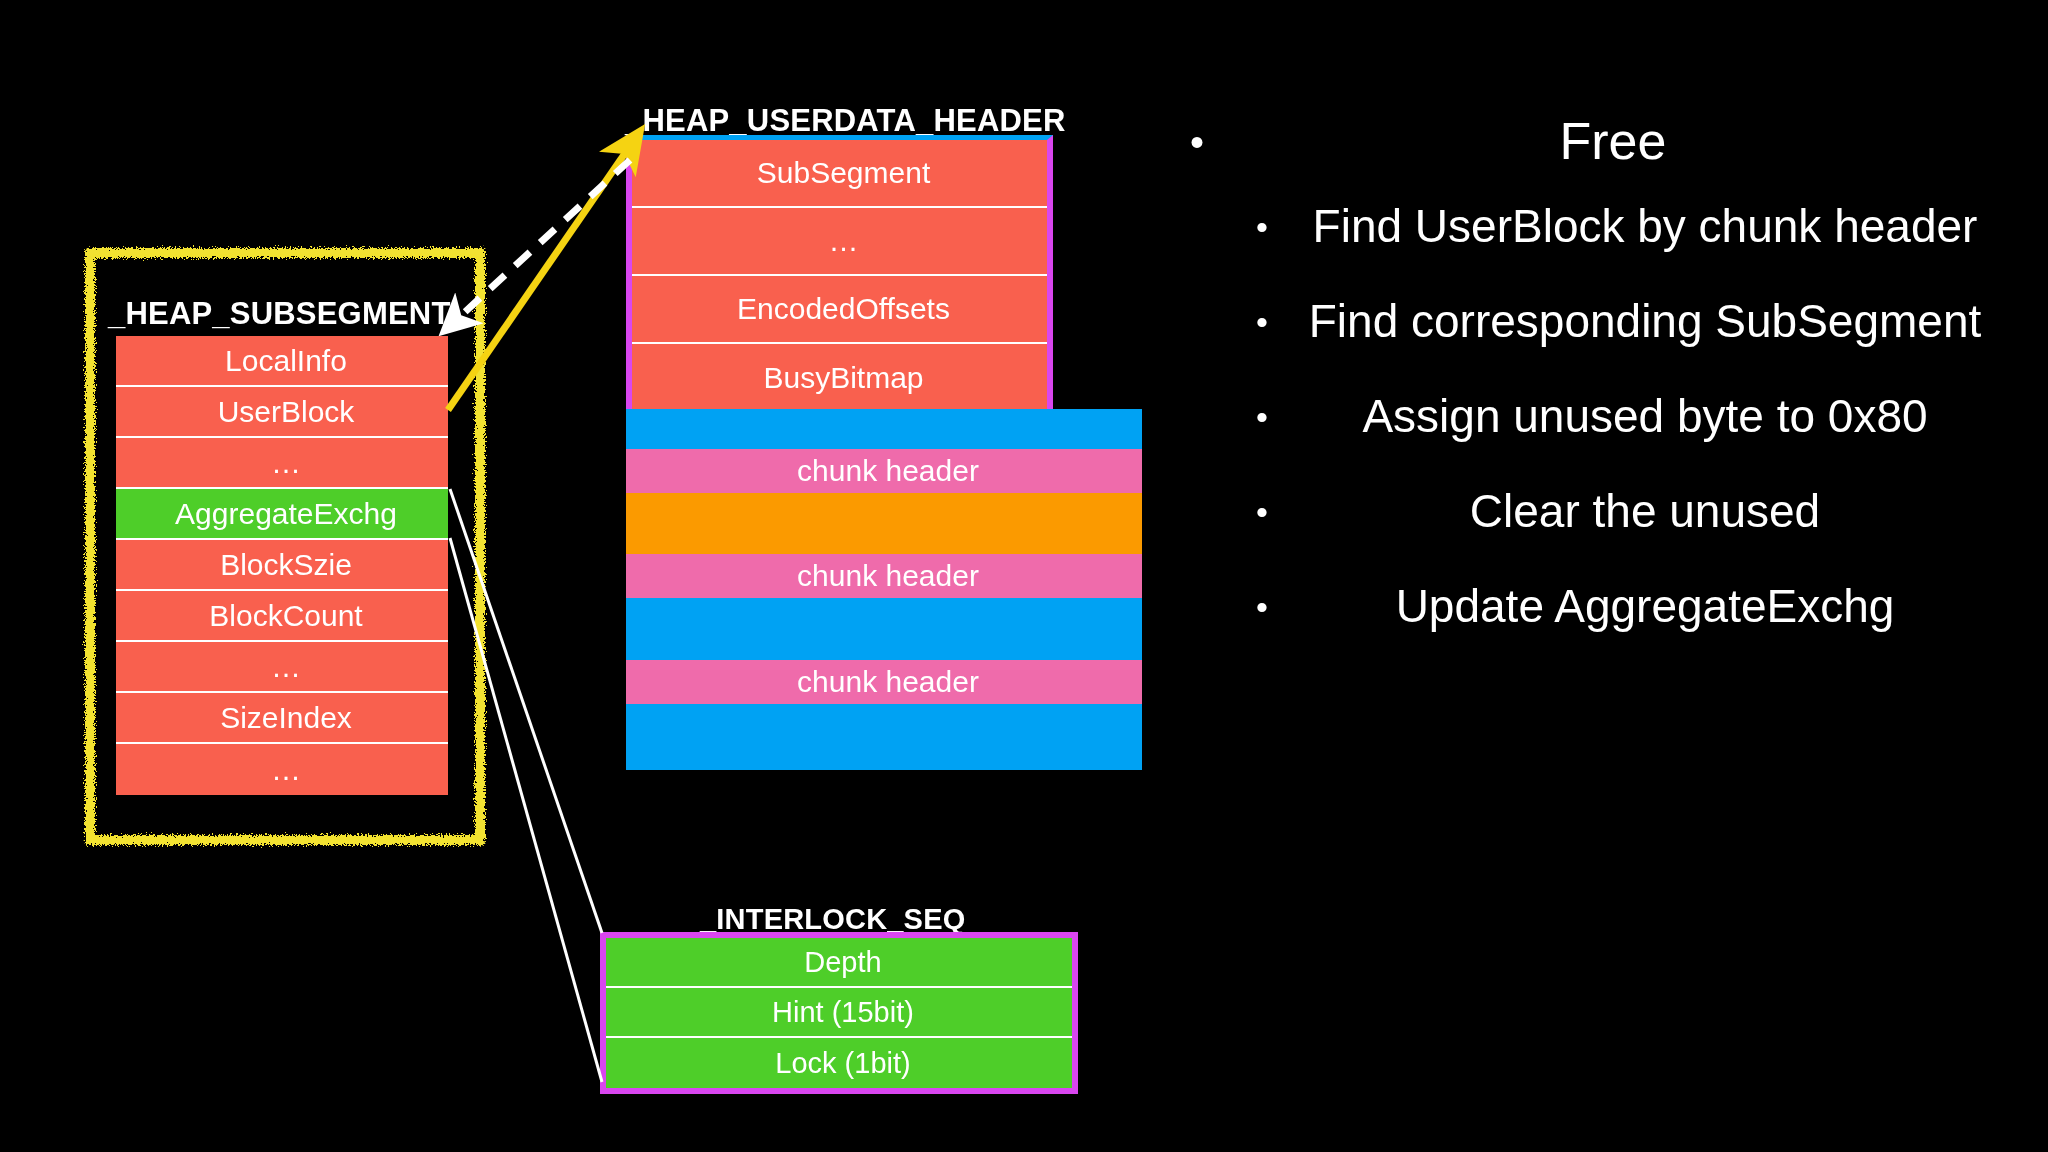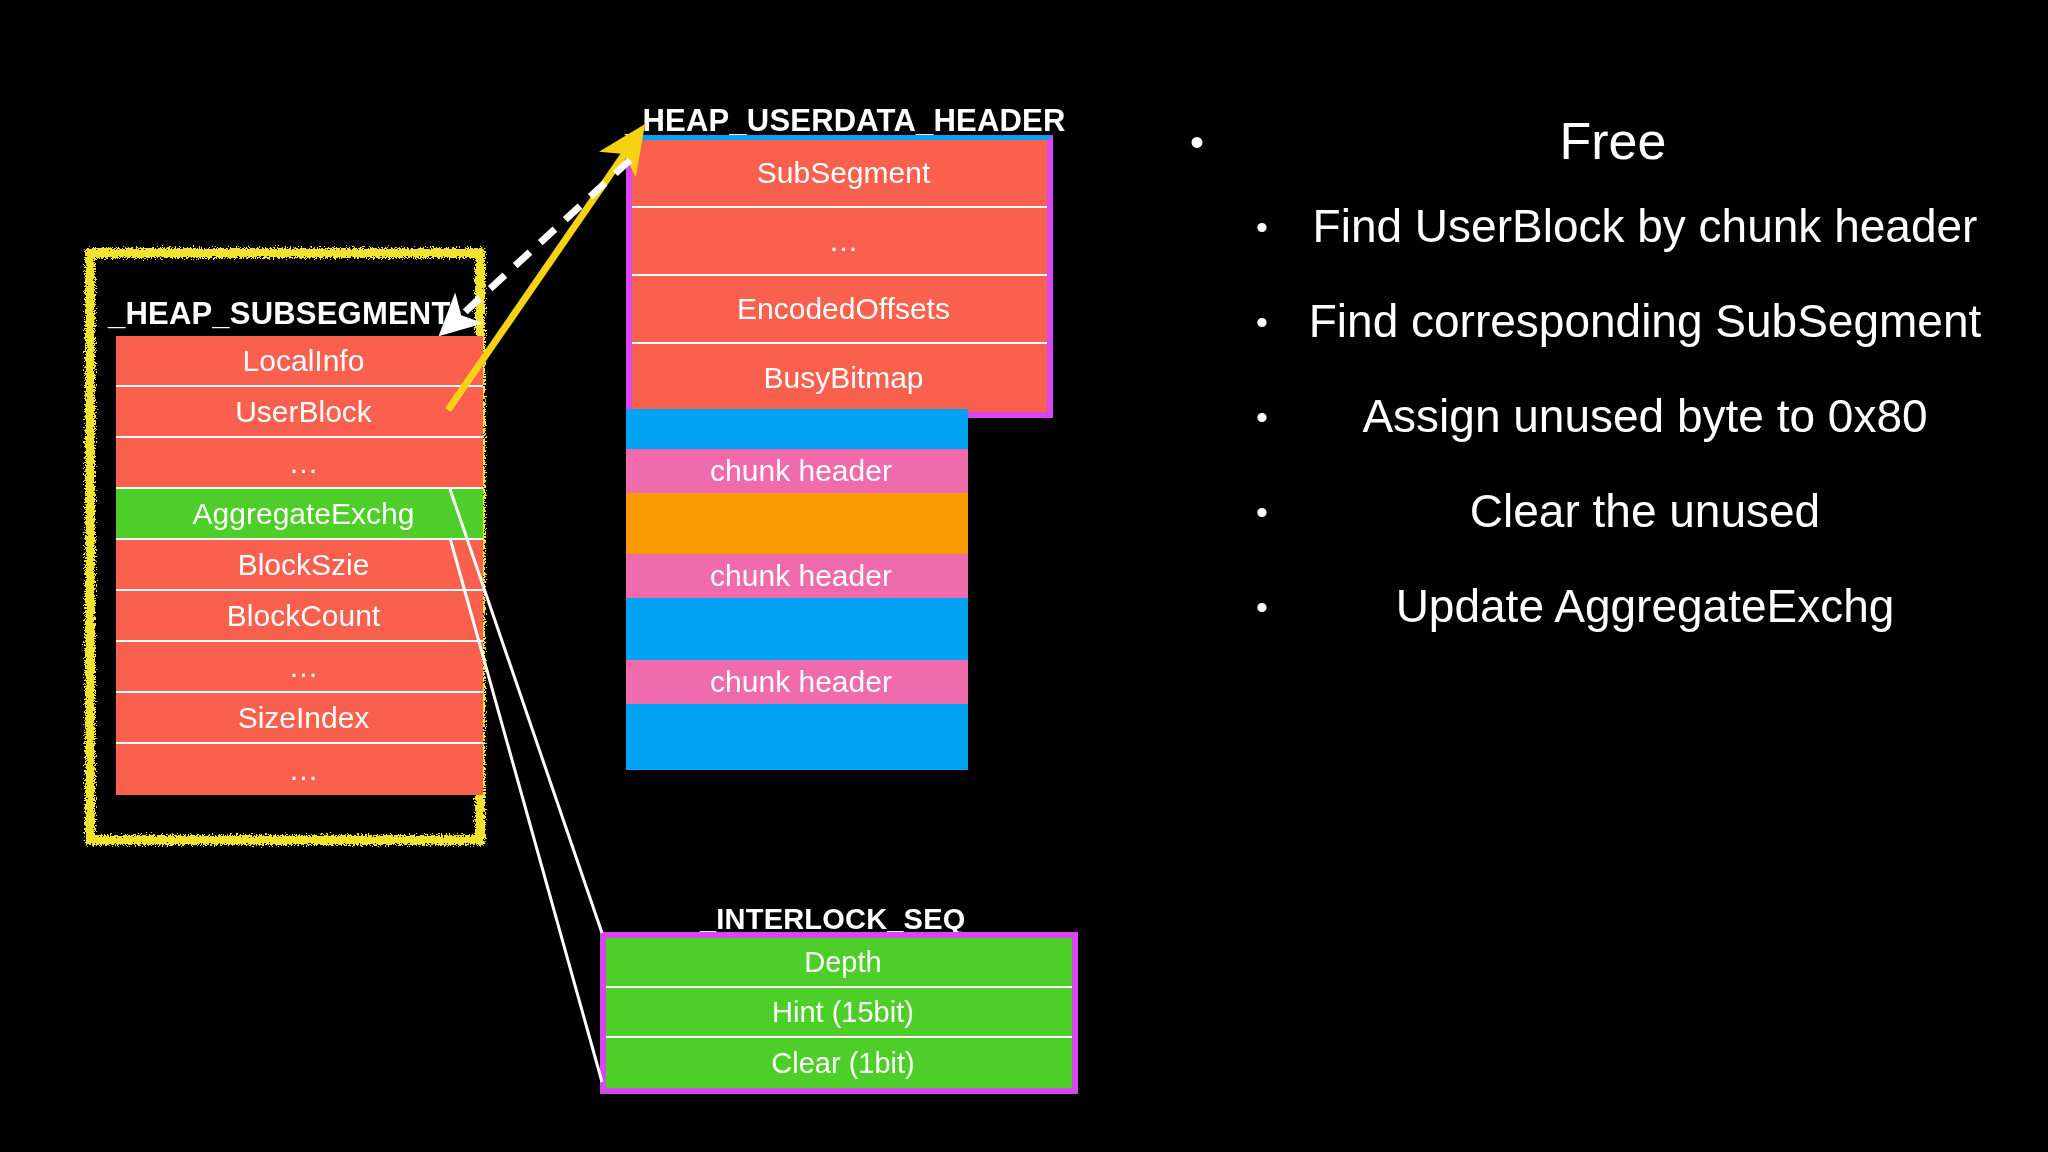--- a/index.html
+++ b/index.html
@@ -63,21 +63,21 @@
 
   
   #subsegment-title {
     left: 108px;
     top: 271px;
     font-size: 31px;
   }
   #subsegment-box {
     left: 116px;
     top: 336px;
-    width: 367px;
+    width: 332px;
   }
   #subsegment-box .row { height: 51px; font-size: 30px; }
 
   
   #highlight-frame {
     position: absolute;
     left: 85px;
     top: 248px;
     width: 400px;
     height: 597px;
@@ -105,21 +105,21 @@
     top: 135px;
     width: 427px;
     border-top: 5px solid #00a2f3;
   }
   #userdata-box .field-row { height: 68px; font-size: 30px; }
 
   #chunks-box {
     position: absolute;
     left: 626px;
     top: 409px;
-    width: 342px;
+    width: 516px;
     display: flex;
     flex-direction: column;
   }
   #chunks-box .row { font-size: 30px; }
 
   
   #interlock-title {
     left: 700px;
     top: 878px;
     font-size: 29px;
@@ -259,21 +259,21 @@
   <div class="struct-title" id="interlock-title">_INTERLOCK_SEQ</div>
 
   <div class="struct-box bordered" id="interlock-box">
       <div class="row green sep">
         <span>Depth</span>
       </div>
       <div class="row green sep">
         <span>Hint (15bit)</span>
       </div>
       <div class="row green">
-        <span>Clear (1bit)</span>
+        <span>Lock (1bit)</span>
       </div>
     </div>
 
   <div id="bullets">
       <div class="bullet lvl1">
         <span class="dot">•</span>
         <span class="txt">Free</span>
       </div>
       <div class="bullet lvl2">
         <span class="dot">•</span>

